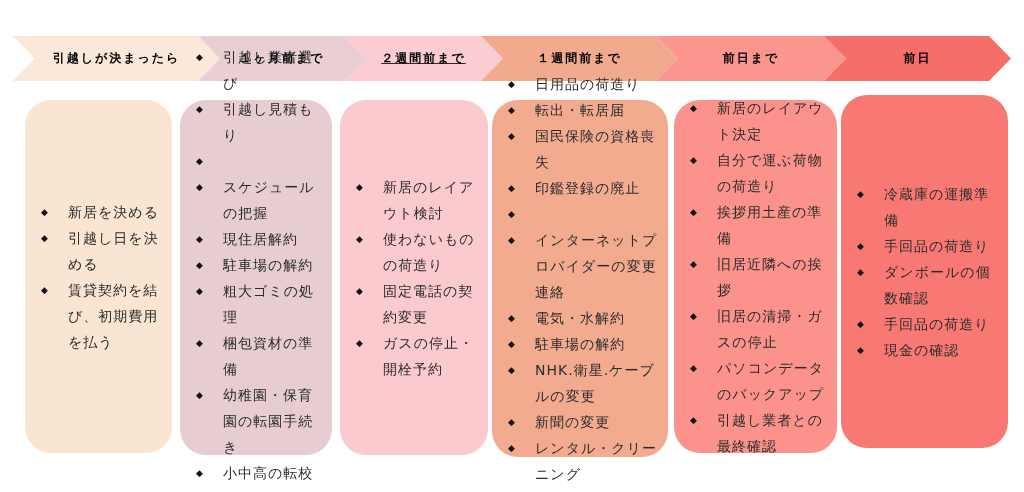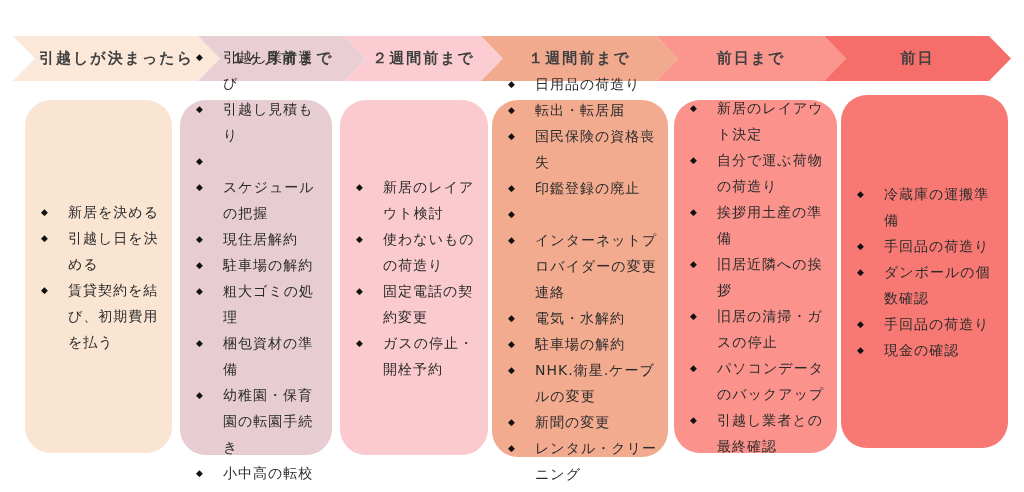--- a/index.html
+++ b/index.html
@@ -27,29 +27,29 @@
     clip-path: polygon(0 0, calc(100% - 22px) 0, 100% 50%, calc(100% - 22px) 100%, 0 100%, 22px 50%);
     display: flex;
     align-items: center;
     justify-content: center;
     padding-left: 22px;
     padding-right: 22px;
     box-sizing: border-box;
   }
   .chev:last-child { margin-right: 0; }
   .chev .stage-label {
-    font-size: 15px;
+    font-size: 12px;
     font-weight: bold;
     letter-spacing: 2px;
-    color: #404040;
+    color: #000000;
     white-space: nowrap;
   }
   .s0 { width: 207px; }
   .s1 { width: 168px; }
-  .s2 { width: 159px; }
+  .s2 { width: 159px; text-decoration: underline; }
   .s3 { width: 197px; }
   .s4 { width: 190px; }
   .s5 { width: 187px; }
 
   
   .card {
     position: absolute;
     border-radius: 26px;
     box-sizing: border-box;
     display: flex;

